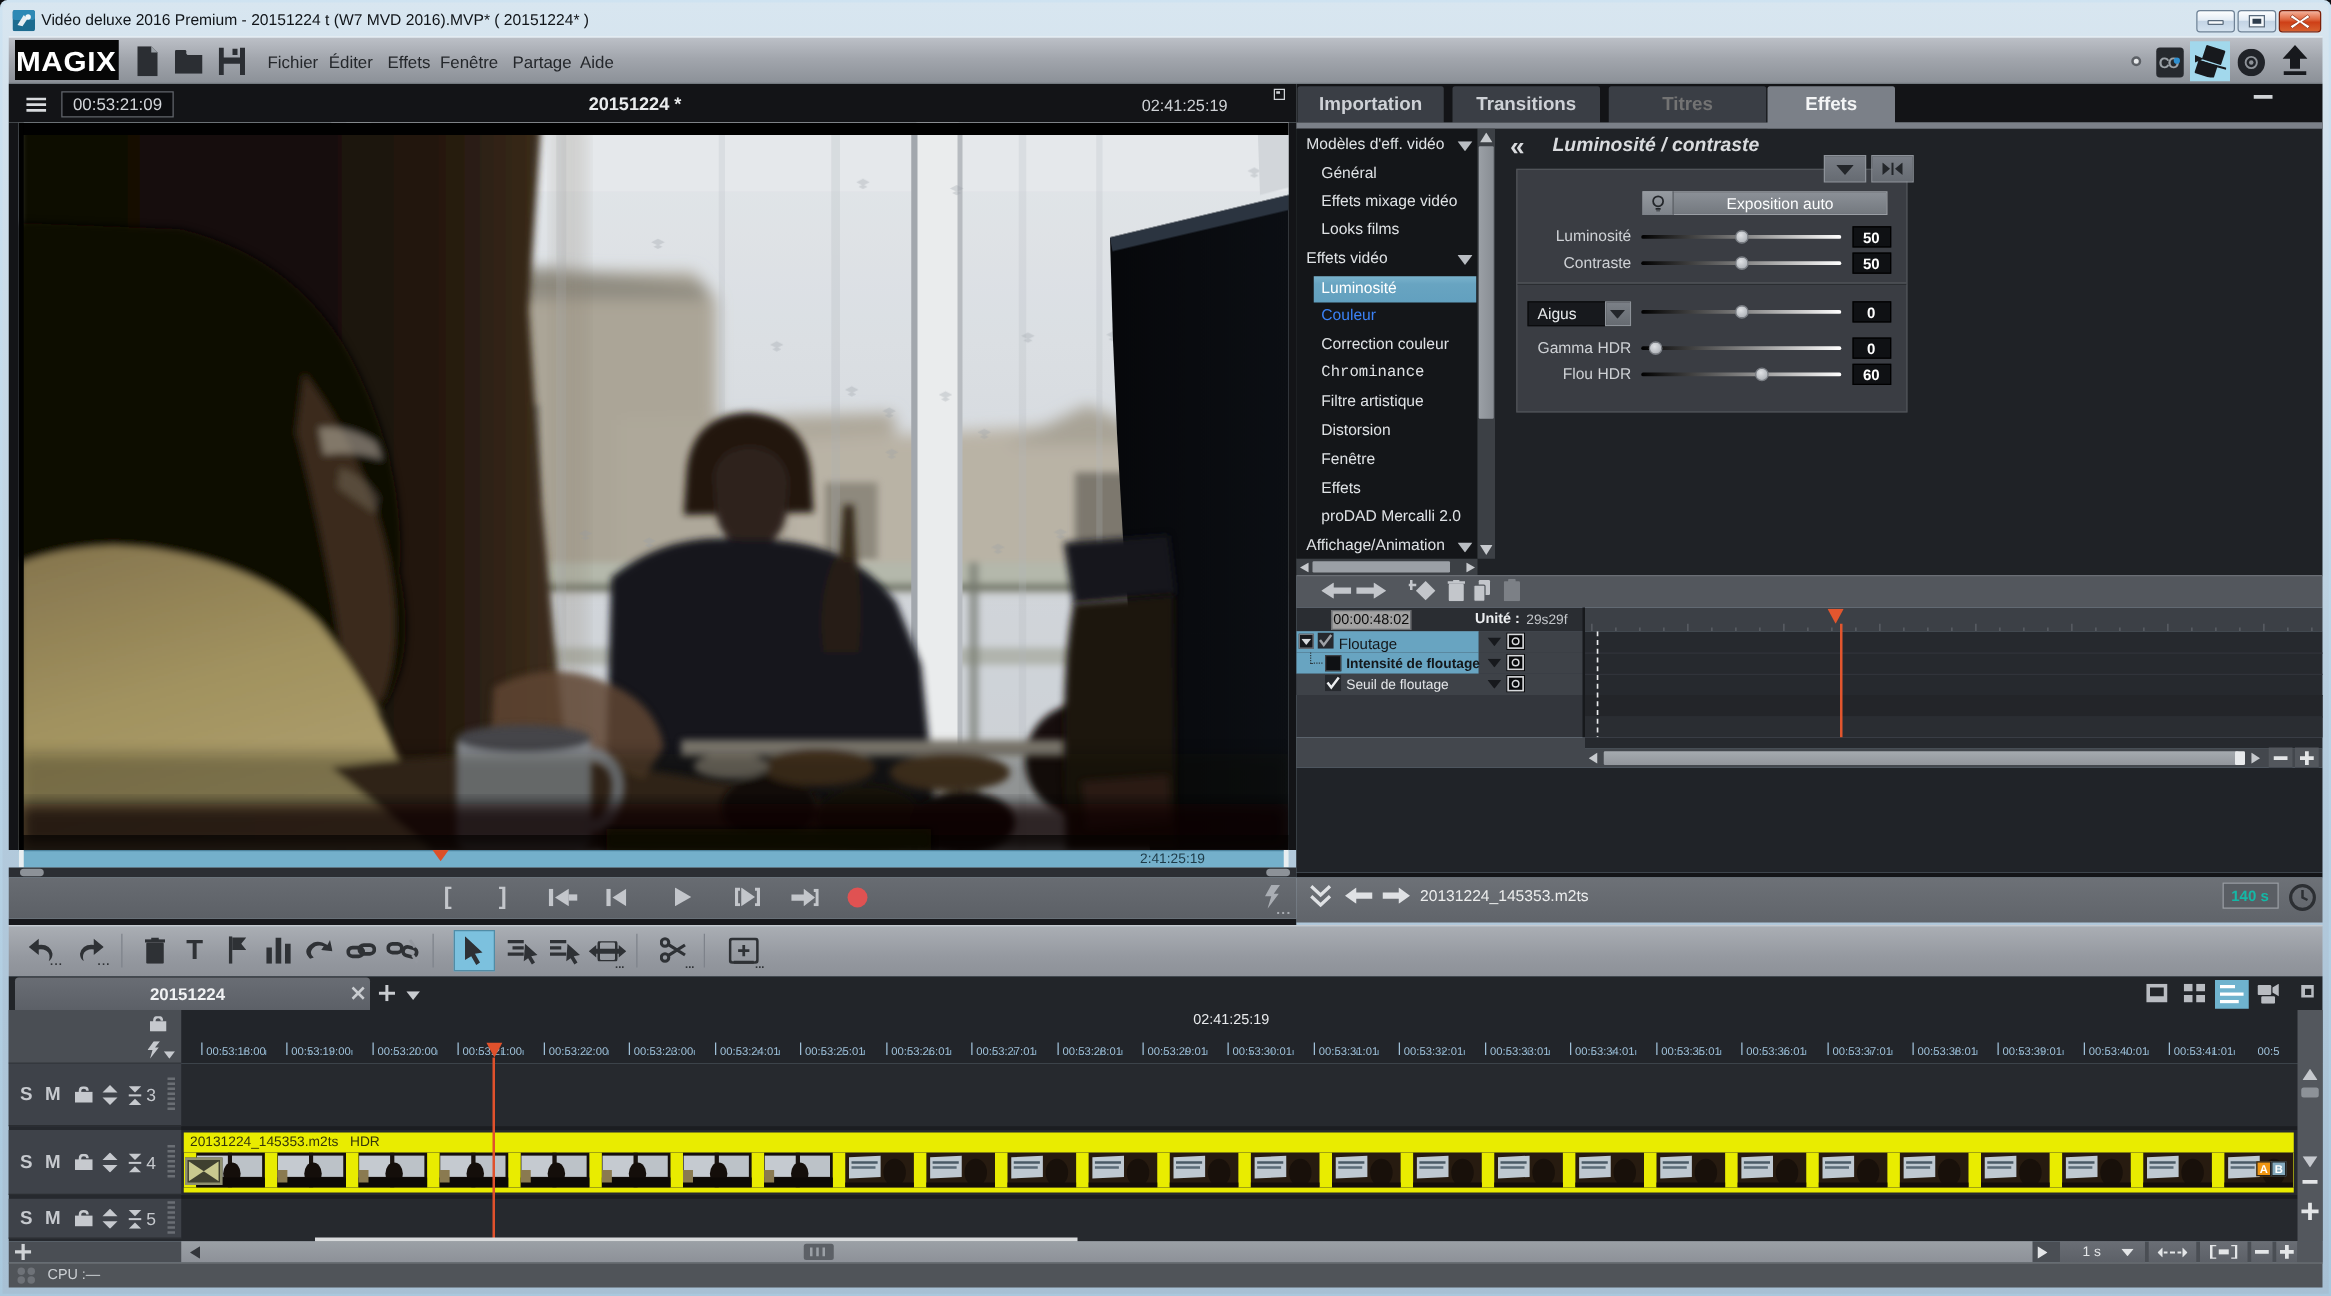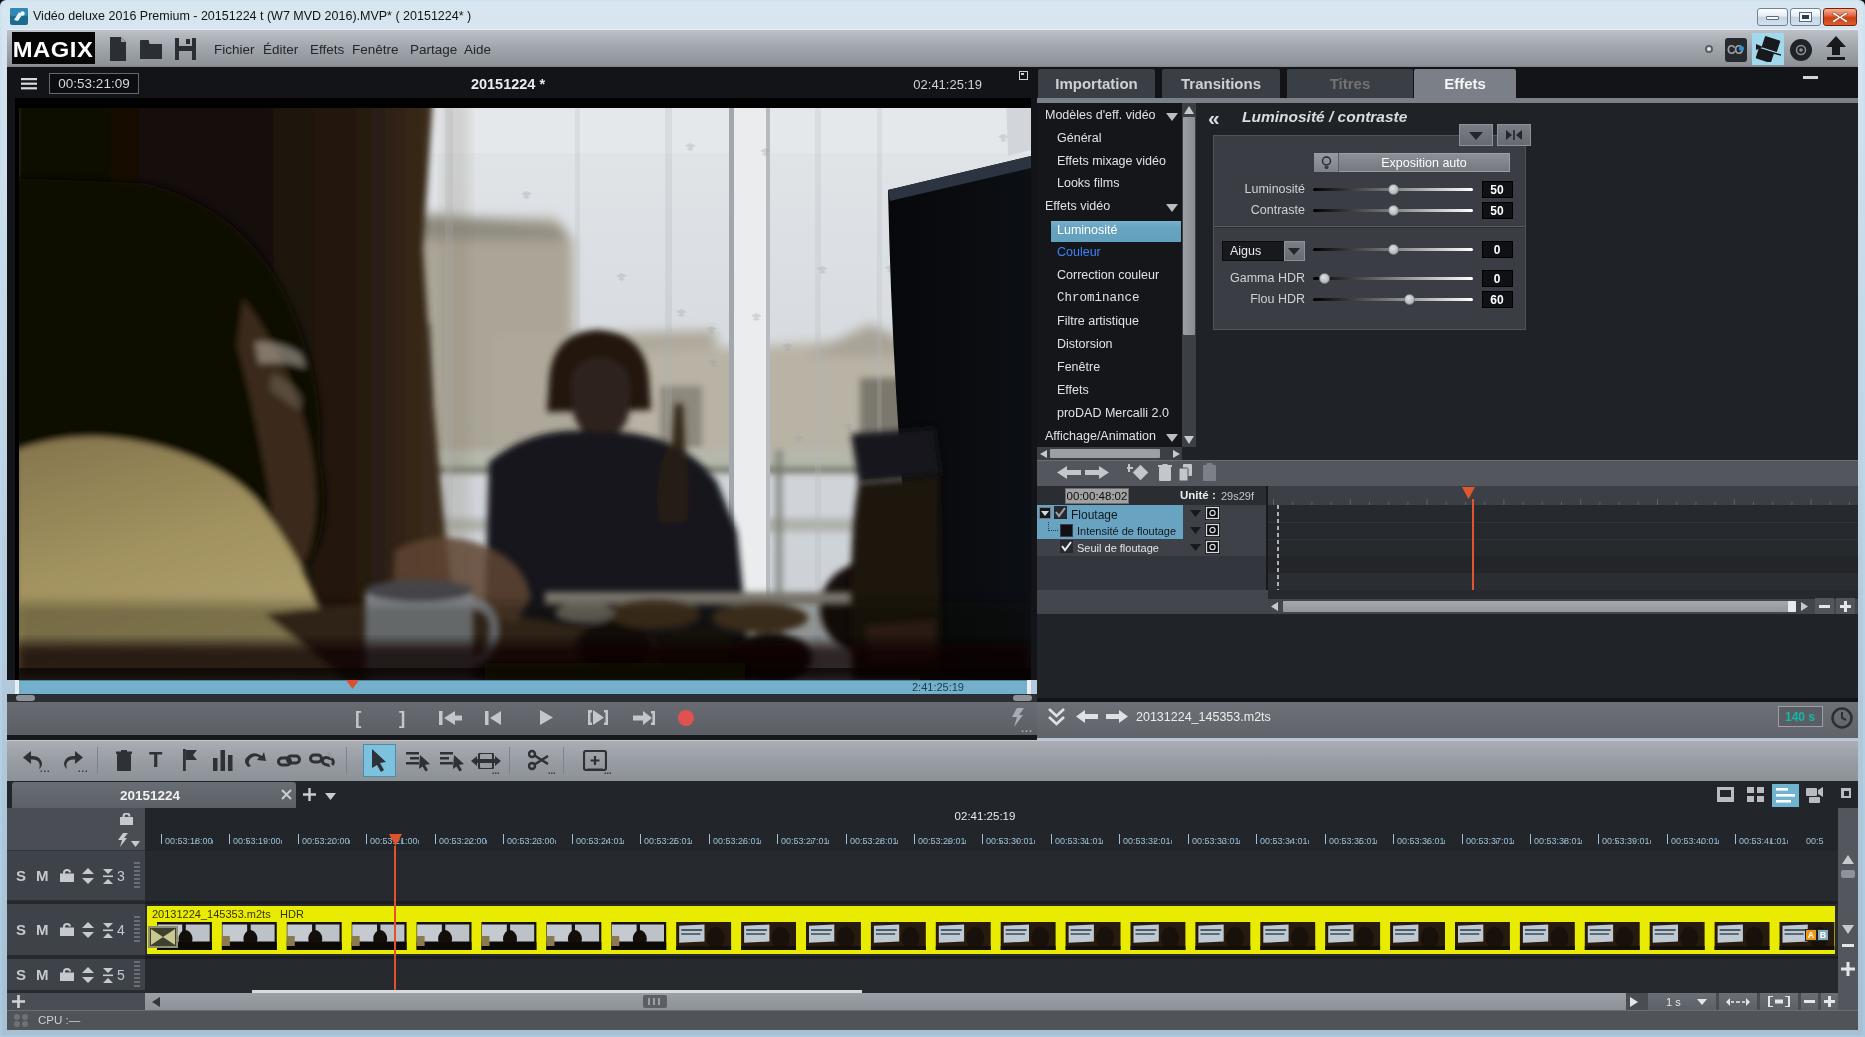--- a/index.html
+++ b/index.html
@@ -285,21 +285,21 @@
 <svg class="abs" style="left:1054px;top:506px;" width="13" height="13" viewBox="0 0 13 13">
     <rect width="13" height="13" fill="#26292e"></rect>
     <path d="M2 6 L5 10 L11 2" stroke="#9ea2a7" stroke-width="2" fill="none"></path>
   </svg>
 <div class="tx" style="left:1071px;top:508px;font-size:12px;color:#14171a;">Floutage</div>
 <div class="abs" style="left:1037px;top:522px;width:146px;height:17px;background:#68a4c1;"></div>
 <div class="abs" style="left:1183px;top:522px;width:85px;height:17px;background:#3e4248;"></div>
 <div class="abs" style="left:1048px;top:522px;width:1px;height:9px;border-left:1px dotted #2c3a42;"></div>
 <div class="abs" style="left:1048px;top:530px;width:10px;height:1px;border-top:1px dotted #2c3a42;"></div>
 <div class="abs" style="left:1060px;top:524px;width:13px;height:13px;background:#0f1114;border:1px solid #3c4046;"></div>
-<div class="tx" style="left:1077px;top:525px;font-size:11px;color:#14171a;">Intensité de floutage</div>
+<div class="tx" style="left:1077px;top:525px;font-size:11px;color:#14171a;font-weight:bold;">Intensité de floutage</div>
 <div class="abs" style="left:1037px;top:539px;width:231px;height:17px;background:#3e4248;"></div>
 <svg class="abs" style="left:1060px;top:540px;" width="13" height="13" viewBox="0 0 13 13">
     <rect width="13" height="13" fill="#26292e"></rect>
     <path d="M2 6 L5 10 L11 2" stroke="#eceef0" stroke-width="2" fill="none"></path>
   </svg>
 <div class="tx" style="left:1077px;top:542px;font-size:11px;color:#e3e5e8;">Seuil de floutage</div>
 <svg class="abs" style="left:1190px;top:510px;" width="11" height="7" viewBox="0 0 11 7">
     <path d="M0 0 H11 L5.5 7 Z" fill="#17191d"></path>
   </svg>
 <svg class="abs" style="left:1205px;top:506px;" width="15" height="14" viewBox="0 0 15 14">

